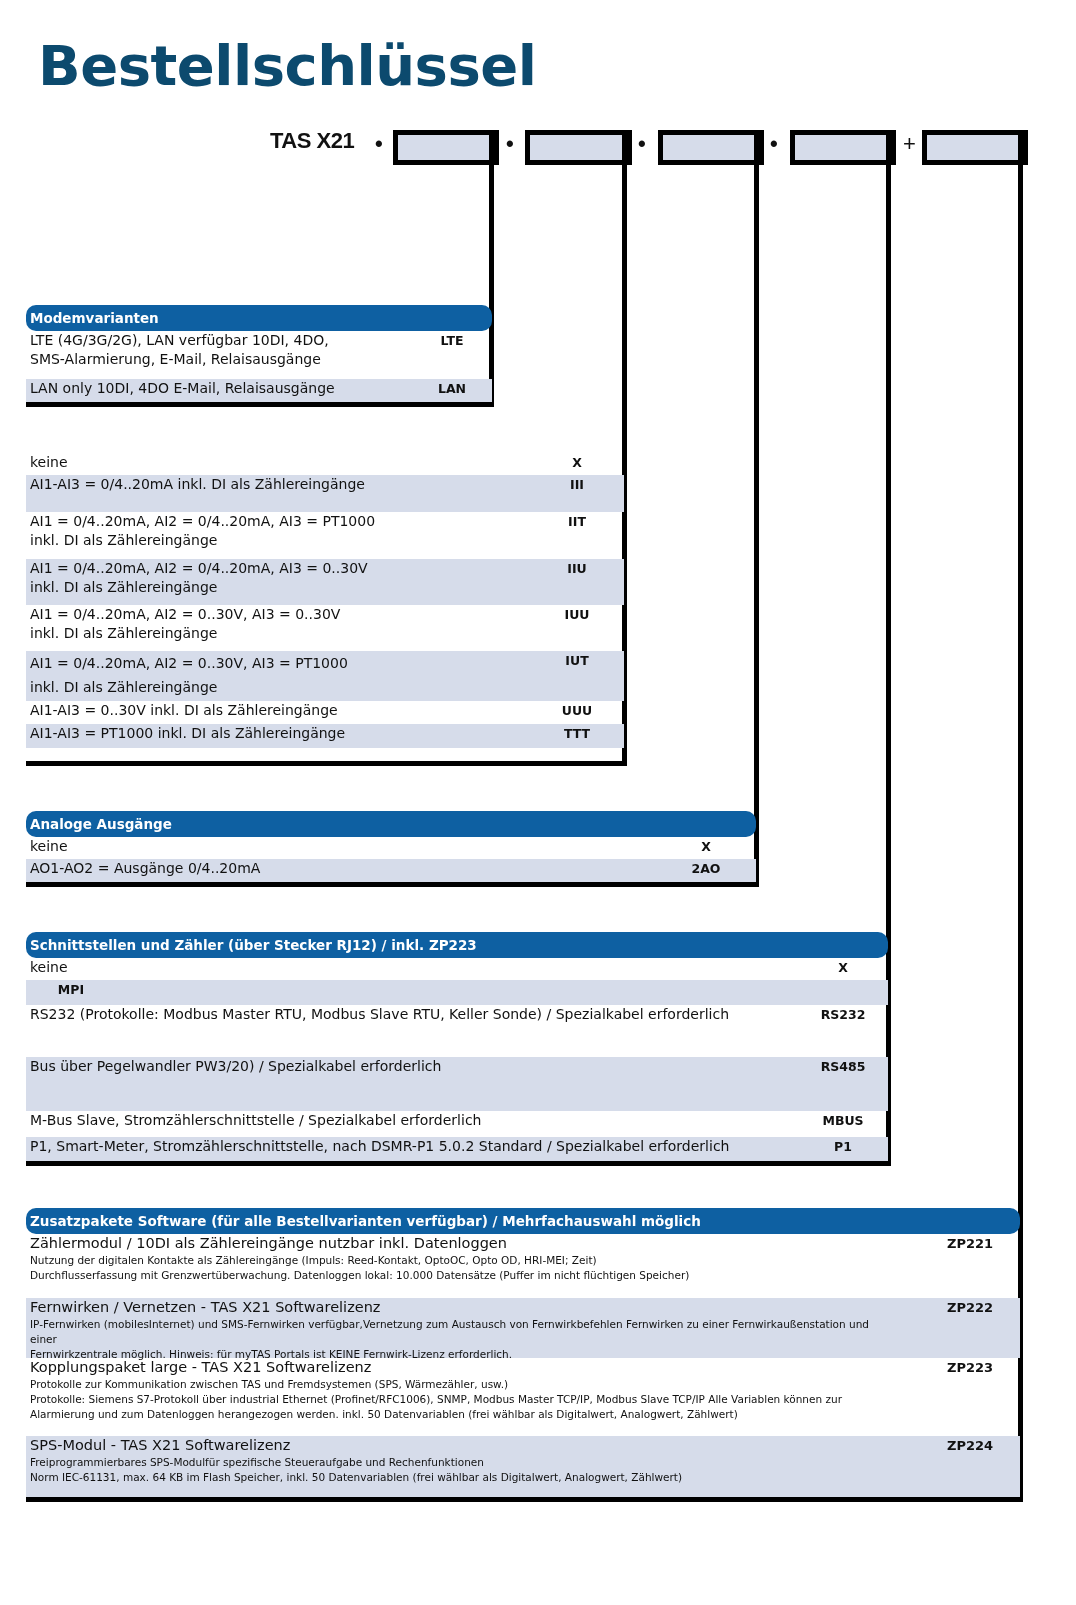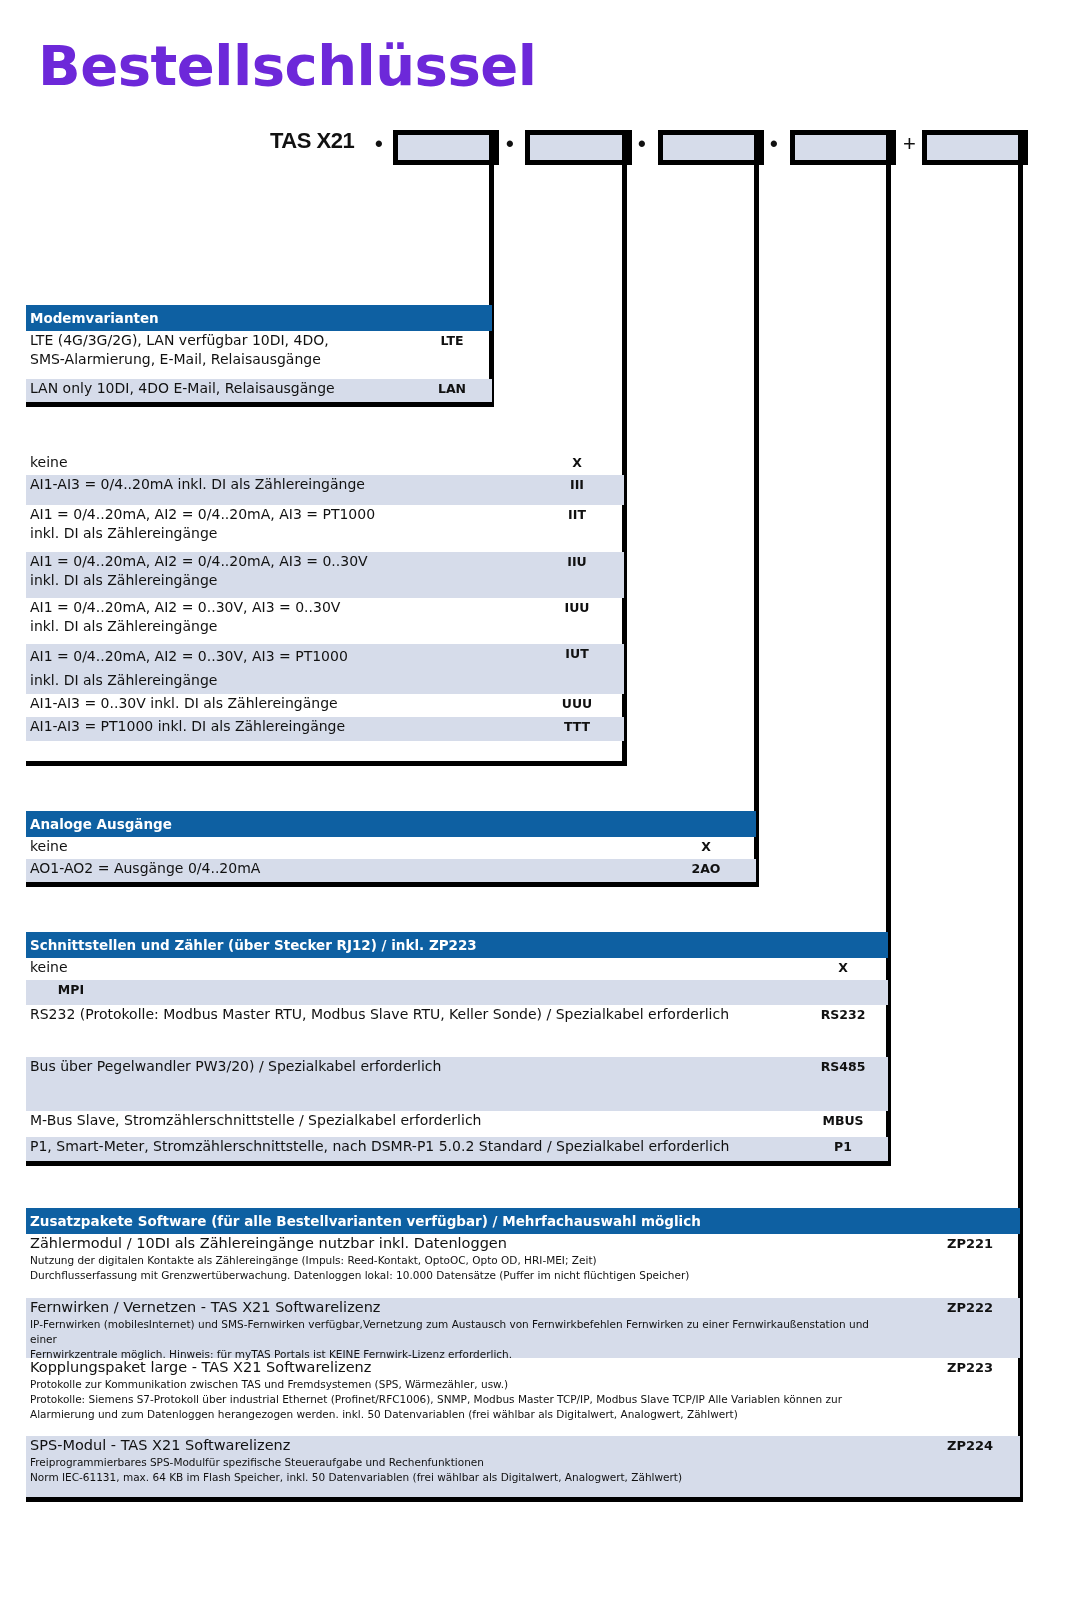--- a/index.html
+++ b/index.html
@@ -1,28 +1,28 @@
 <!DOCTYPE html>
 <html><head>
 <meta charset="utf-8">
 <style>
   html, body { margin:0; padding:0; background:#ffffff; }
   body { width:1076px; height:1605px; position:relative; overflow:hidden;
          font-family:"Liberation Sans", sans-serif; color:#111; }
   .title { position:absolute; left:38px; top:30px; font-family:"DejaVu Sans", sans-serif;
-           font-weight:bold; font-size:56px; letter-spacing:-0.5px; color:#6d28d9; line-height:72px; margin:0; }
+           font-weight:bold; font-size:56px; letter-spacing:-0.5px; color:#0c4a6e; line-height:72px; margin:0; }
   .code-label { position:absolute; left:270px; top:128px; font-family:"Liberation Sans", sans-serif;
                 font-weight:bold; font-size:22px; letter-spacing:-0.5px; }
   .sep { position:absolute; top:130px; font-size:22px; font-weight:bold; line-height:28px; }
   .slot { position:absolute; top:130px; height:25px; background:#d6dcea; border:5px solid #000; box-sizing:content-box; }
   .line { position:absolute; background:#000; }
 
   .section { position:absolute; left:26px; box-sizing:border-box; }
   .sec-head { background:#0e60a2; color:#fff; font-family:"DejaVu Sans", sans-serif; font-weight:bold;
-              font-size:13.5px; height:26px; line-height:26px; padding-left:4px; white-space:nowrap; overflow:hidden; }
+              font-size:13.5px; height:26px; line-height:26px; padding-left:4px; white-space:nowrap; overflow:hidden;border-radius:10px; }
   .row { display:flex; align-items:flex-start; font-family:"DejaVu Sans", sans-serif; font-size:14px; line-height:19px; }
   .row.alt { background:#d6dcea;gap:24px; }
   .row .desc { flex:1; padding-left:4px; }
   .row .code { font-weight:bold; font-size:12.5px; text-align:center; }
   .sw .desc-title { font-size:14.5px; line-height:19px; }
   .sw .desc-detail { font-size:10.5px; line-height:15px; }
 </style>
 </head>
 <body>
 
@@ -65,21 +65,21 @@
     <div class="code" style="width:80px">LAN</div>
   </div>
 </div>
 <div class="line" style="left:26px;top:402px;width:468px;height:5px"></div>
 
 <div class="section" style="top:453px;width:598px">
   <div class="row" style="height:22px">
     <div class="desc">keine</div>
     <div class="code" style="width:94px">X</div>
   </div>
-  <div class="row alt" style="height:30px">
+  <div class="row alt" style="height:37px">
     <div class="desc">AI1-AI3 = 0/4..20mA inkl. DI als Zählereingänge</div>
     <div class="code" style="width:94px">III</div>
   </div>
   <div class="row" style="height:47px">
     <div class="desc">
       <div>AI1 = 0/4..20mA, AI2 = 0/4..20mA, AI3 = PT1000</div>
         <div>inkl. DI als Zählereingänge</div>
     </div>
     <div class="code" style="width:94px">IIT</div>
   </div>

